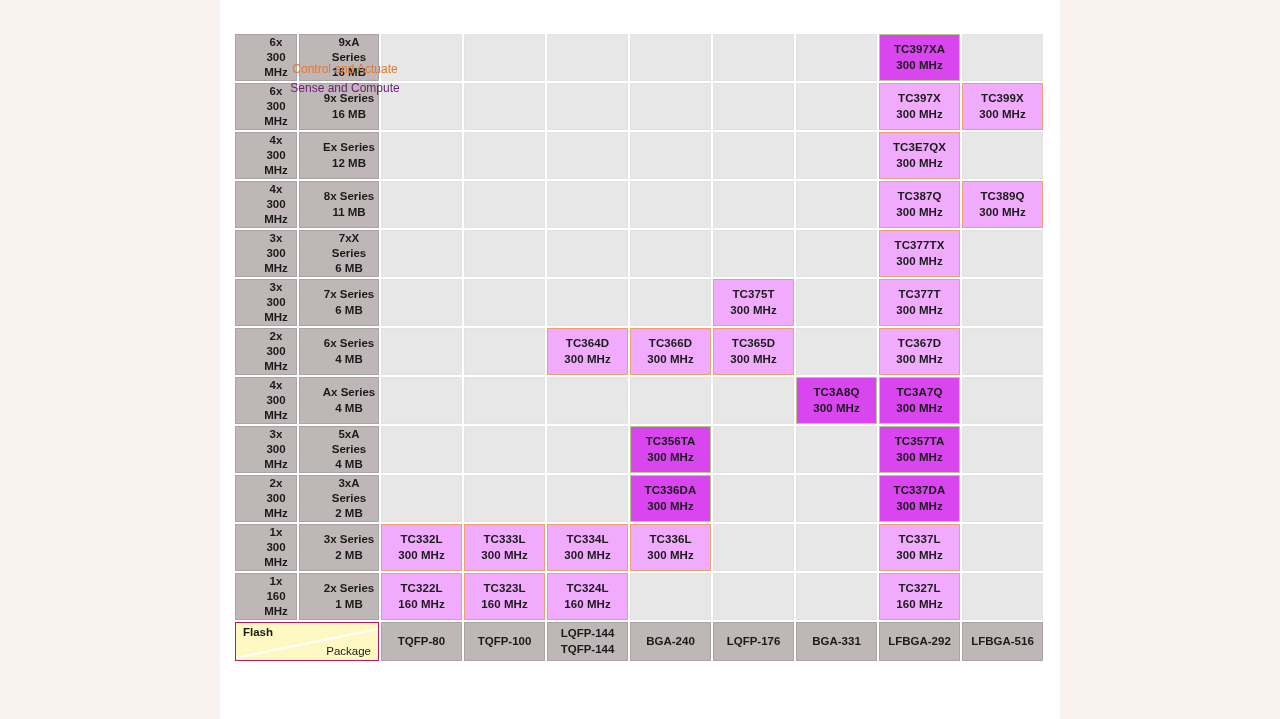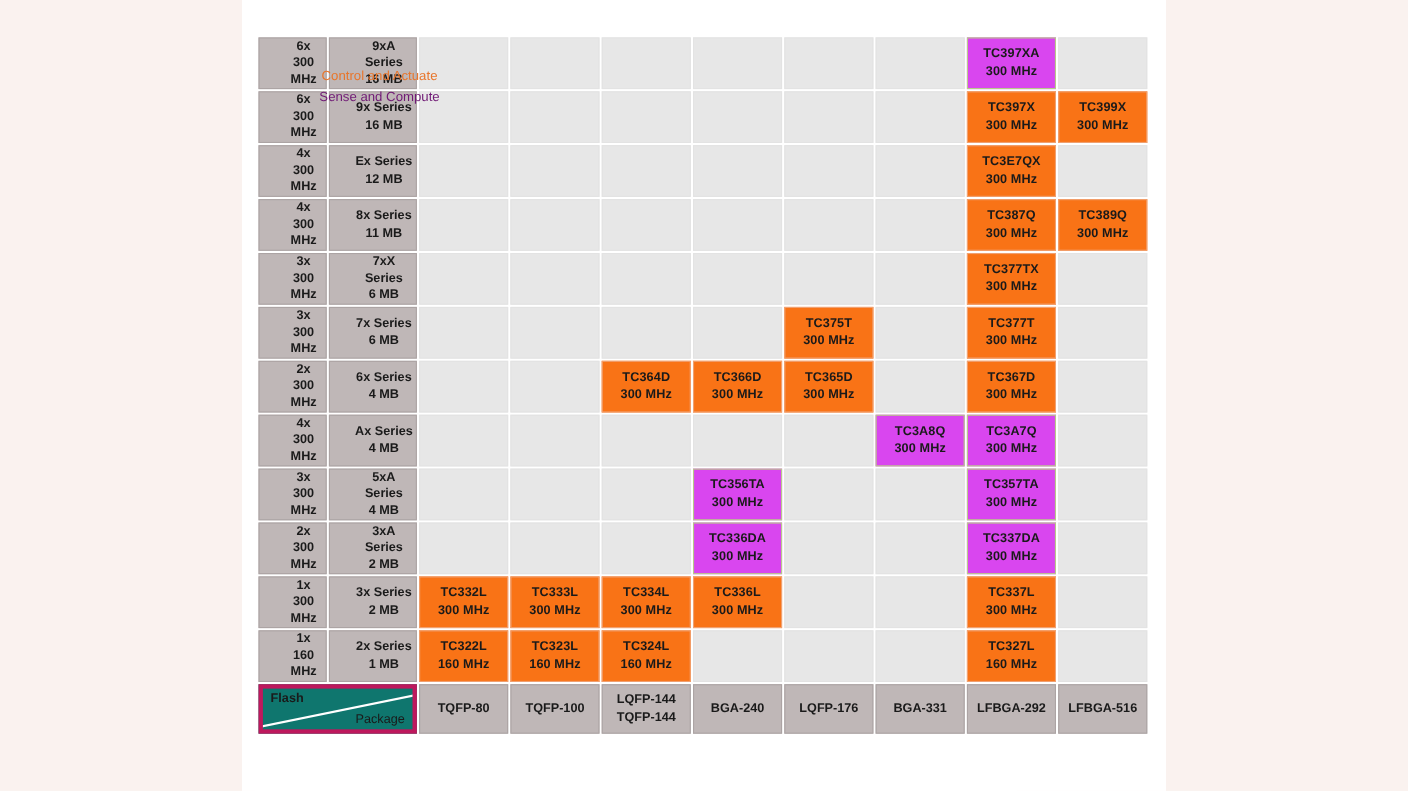--- a/index.html
+++ b/index.html
@@ -74,21 +74,21 @@
   
   td.empty {
     background: #e7e7e7;
     border: 1px solid #e3e3e3;
   }
   
   td.prod {
     border: 1px solid transparent;
   }
   td.prod.orange {
-    background: #f97316;
+    background: #f0abfc;
     border-color: #f0a070;
   }
   td.prod.green {
     background: #d946ef;
     border-color: #b8c98a;
   }
   td.prod .cell-inner {
     color: #1a1a1a;
     font-size: 11.5px;
     font-weight: bold;
@@ -124,22 +124,22 @@
     height: 37px;
     font-size: 11.5px;
     font-weight: bold;
     color: #1a1a1a;
   }
   td.pkg-foot {
     background: #bfb7b7;
     border: 1px solid #aca4a4;
   }
   td.corner {
-    background: #0f766e;
-    border: 4px solid #be185d;
+    background: #fef9c3;
+    border: 1px solid #be185d;
     position: relative;
     overflow: hidden;
   }
   td.corner .corner-inner {
     position: relative;
     height: 37px;
     width: 100%;
   }
   td.corner .diag {
     position: absolute;

